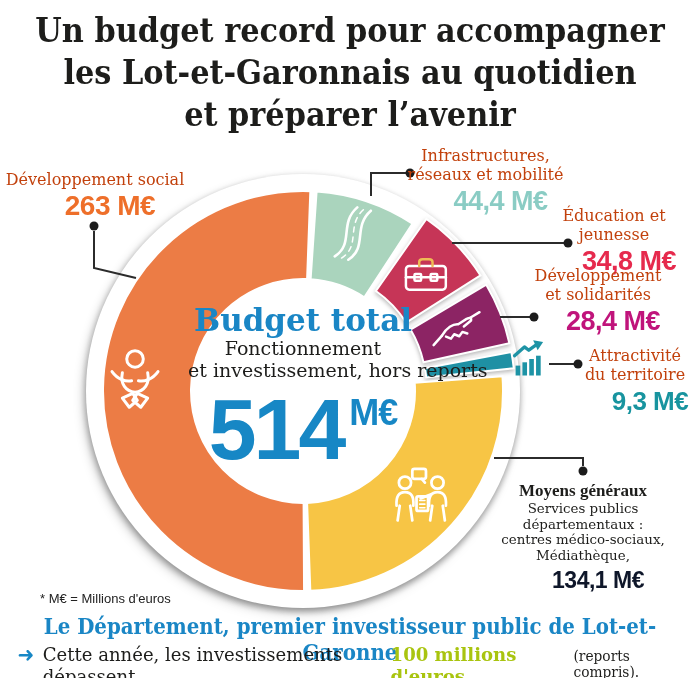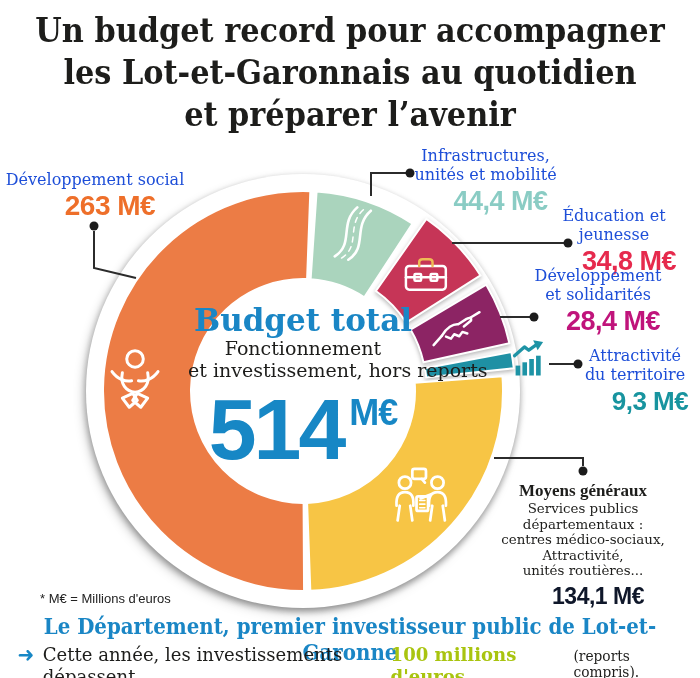--- a/index.html
+++ b/index.html
@@ -14,21 +14,21 @@
   .seg.exploded{filter:drop-shadow(0 2px 2px rgba(0,0,0,.28));}
   .leader{stroke:#2b2b2b;stroke-width:2;fill:none;}
   .dot{fill:#1c1c1c;}
   .icon path,.icon circle,.icon rect{fill:none;stroke:#fff;stroke-width:2.6;stroke-linecap:round;stroke-linejoin:round;}
   .icon .thin{stroke-width:1.5;}
   .icon .amber{stroke:#eebb55;}
   .icon .bar{fill:#1d93a5;stroke:none;}
   .icon .tealstroke{stroke:#1d93a5;stroke-width:3;}
   .icon .tealfill{fill:#1d93a5;stroke:none;}
   .callout{position:absolute;text-align:center;}
-  .c-label{font-size:16px;line-height:19px;color:#1d4ed8;}
+  .c-label{font-size:16px;line-height:19px;color:#c2410c;}
   .c-value{font-family:"Liberation Sans",sans-serif;font-weight:700;font-size:27px;
            line-height:30px;letter-spacing:-.5px;margin-top:2px;padding-left:30px;}
   .v-social{color:#ee6f2a;font-size:28px;}
   .v-infra{color:#8accc4;}
   .v-edu{color:#e62a4d;}
   .v-solid{color:#c0147b;}
   .v-attract{color:#18949f;font-size:26px;}
   .v-moyens{color:#0f172a;font-size:23px;}
   .c-heading{font-size:17px;font-weight:700;line-height:20px;font-family:Liberation Serif, serif;}
   .c-sub{font-size:13.4px;line-height:15.5px;}
@@ -140,21 +140,21 @@
     </g>
   </svg>
 
   <div class="callout" style="left:0px;top:170px;width:190px;">
     <div class="c-label">Développement social</div>
     <div class="c-value v-social">263 M€</div>
   </div>
 
   <div class="callout" style="left:388px;top:146px;width:195px;">
     <div class="c-label">Infrastructures,</div>
-    <div class="c-label">unités et mobilité</div>
+    <div class="c-label">réseaux et mobilité</div>
     <div class="c-value v-infra">44,4 M€</div>
   </div>
 
   <div class="callout" style="left:528px;top:206px;width:172px;">
     <div class="c-label">Éducation et jeunesse</div>
     <div class="c-value v-edu">34,8 M€</div>
   </div>
 
   <div class="callout" style="left:517px;top:266px;width:162px;">
     <div class="c-label">Développement</div>
@@ -165,22 +165,21 @@
   <div class="callout" style="left:557px;top:346px;width:156px;">
     <div class="c-label">Attractivité</div>
     <div class="c-label">du territoire</div>
     <div class="c-value v-attract">9,3 M€</div>
   </div>
 
   <div class="callout" style="left:478px;top:481px;width:210px;">
     <div class="c-heading">Moyens généraux</div>
     <div class="c-sub">Services publics départementaux :</div>
     <div class="c-sub">centres médico-sociaux,</div>
-    <div class="c-sub">Attractivité,</div>
-    <div class="c-sub">unités routières...</div>
+    <div class="c-sub">Médiathèque,</div>
     <div class="c-value v-moyens">134,1 M€</div>
   </div>
 
   <div class="center-block">
     <div class="center-heading">Budget total</div>
     <div class="center-sub">Fonctionnement</div>
     <div class="center-sub">et investissement, hors reports</div>
     <div class="center-value">
       <span class="big-num">514</span>
       <span class="big-unit">M€</span>

